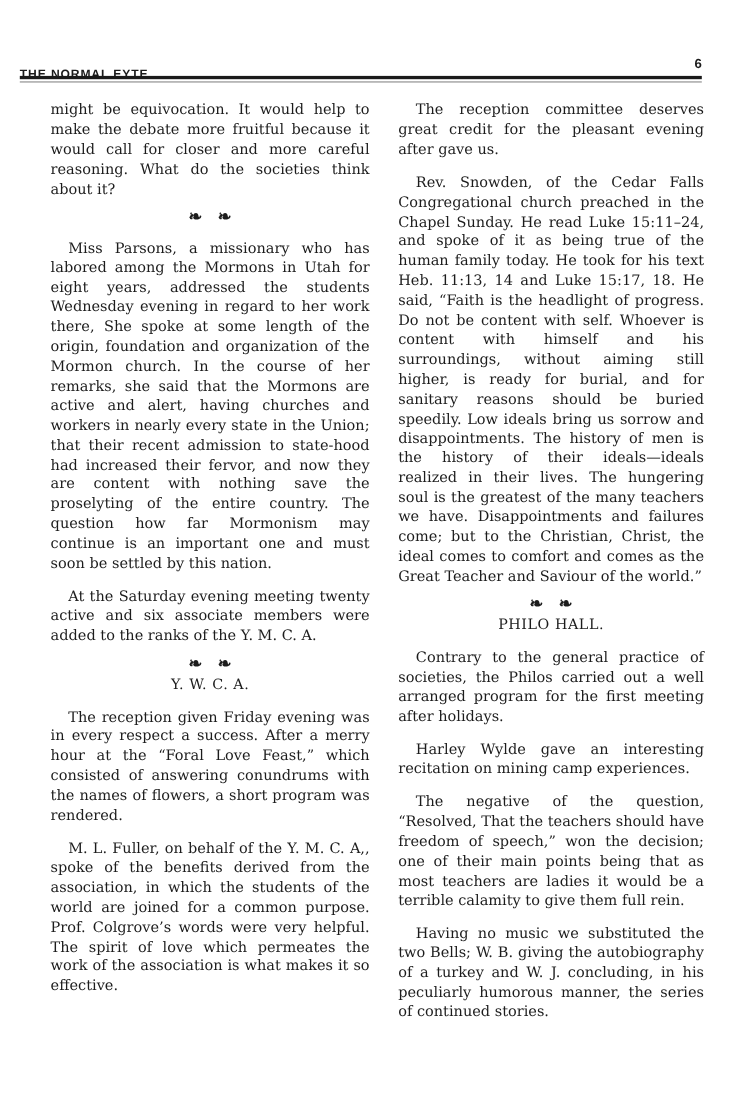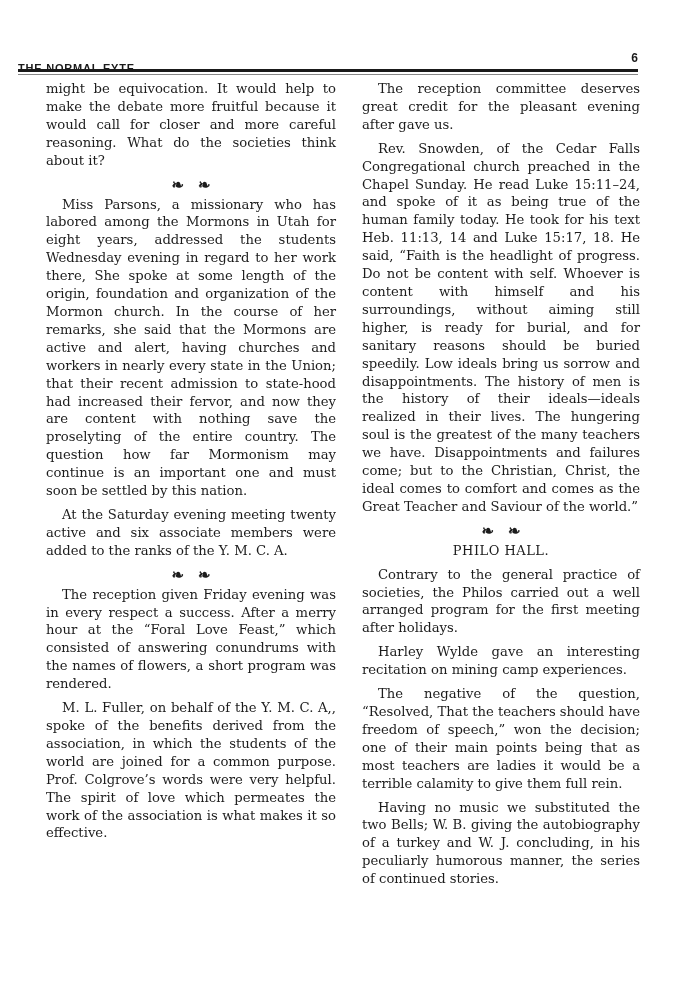--- a/index.html
+++ b/index.html
@@ -23,21 +23,21 @@
   }
   .rule-thick { position: absolute; left: 0; right: 0; top: 25px; height: 3px; background: #1a1a1a; }
   .rule-thin { position: absolute; left: 0; right: 0; top: 30px; height: 1px; background: #888; }
 
   .col {
     position: absolute; top: 80px; width: 290px;
     font-size: 13.2px; line-height: 17.9px; text-align: justify;
   }
   .col.left { left: 46px; }
   .col.right { left: 362px; width: 278px; }
-  .col p { margin: 0 0 6px 0; text-indent: 16px; hyphens: manual; }
+  .col p { margin: 12px 0 6px 0; text-indent: 16px; hyphens: manual; }
   .col p.noindent { text-indent: 0; }
   .ornament {
     text-align: center; font-weight: bold; font-size: 15px; letter-spacing: 14px;
     margin: 2px 0 2px 14px; line-height: 18px;
   }
   .section-title {
     text-align: center; font-size: 13px; margin: 2px 0 6px 0; letter-spacing: 0.5px;
   }
 </style>
 </head>
@@ -49,20 +49,21 @@
   <div class="rule-thick"></div>
   <div class="rule-thin"></div>
 </div>
 
 <div class="col left">
   <p class="noindent">might be equivocation.  It would help to make the debate more fruitful because it would call for closer and more careful reasoning.  What do the societies think about it?</p>
   <div class="ornament">❧❧</div>
   <p>Miss Parsons, a missionary who has labored among the Mormons in Utah for eight years, addressed the students Wednesday evening in regard to her work there,  She spoke at some length of the origin, foundation and organization of the Mormon church. In the course of her remarks, she said that the Mormons are active and alert, having churches and workers in nearly every state in the Union; that their recent admission to state-hood had increased their fervor, and now they are content with nothing save the proselyting of the entire country.  The question how far Mormonism may continue is an important one and must soon be settled by this nation.</p>
   <p>At the Saturday evening meeting twenty active and six associate members were added to the ranks of the Y. M. C. A.</p>
   <div class="ornament">❧❧</div>
+  <div class="section-title">Y. W. C. A.</div>
   <p>The reception given Friday evening was in every respect a success.  After a merry hour at the “Foral Love Feast,” which consisted of answering conundrums with the names of flowers, a short program was rendered.</p>
   <p>M. L. Fuller, on behalf of the Y. M. C. A,, spoke of the benefits derived from the association, in which the students of the world are joined for a common purpose.  Prof. Colgrove’s words were very helpful.  The spirit of love which permeates the work of the association is what makes it so effective.</p>
 </div>
 
 <div class="col right">
   <p>The reception committee deserves great credit for the pleasant evening after gave us.</p>
   <p>Rev. Snowden, of the Cedar Falls Congregational church preached in the Chapel Sunday.  He read Luke 15:11–24, and spoke of it as being true of the human family today.  He took for his text Heb. 11:13, 14 and Luke 15:17, 18.  He said, “Faith is the headlight of progress.  Do not be content with self.  Whoever is content with himself and his surroundings, without aiming still higher, is ready for burial, and for sanitary reasons should be buried speedily. Low ideals bring us sorrow and disappointments.  The history of men is the history of their ideals—ideals realized in their lives.  The hungering soul is the greatest of the many teachers we have.  Disappointments and failures come; but to the Christian, Christ, the ideal comes to comfort and comes as the Great Teacher and Saviour of the world.”</p>
   <div class="ornament">❧❧</div>
   <div class="section-title">PHILO HALL.</div>
   <p>Contrary to the general practice of societies, the Philos carried out a well arranged program for the first meeting after holidays.</p>

